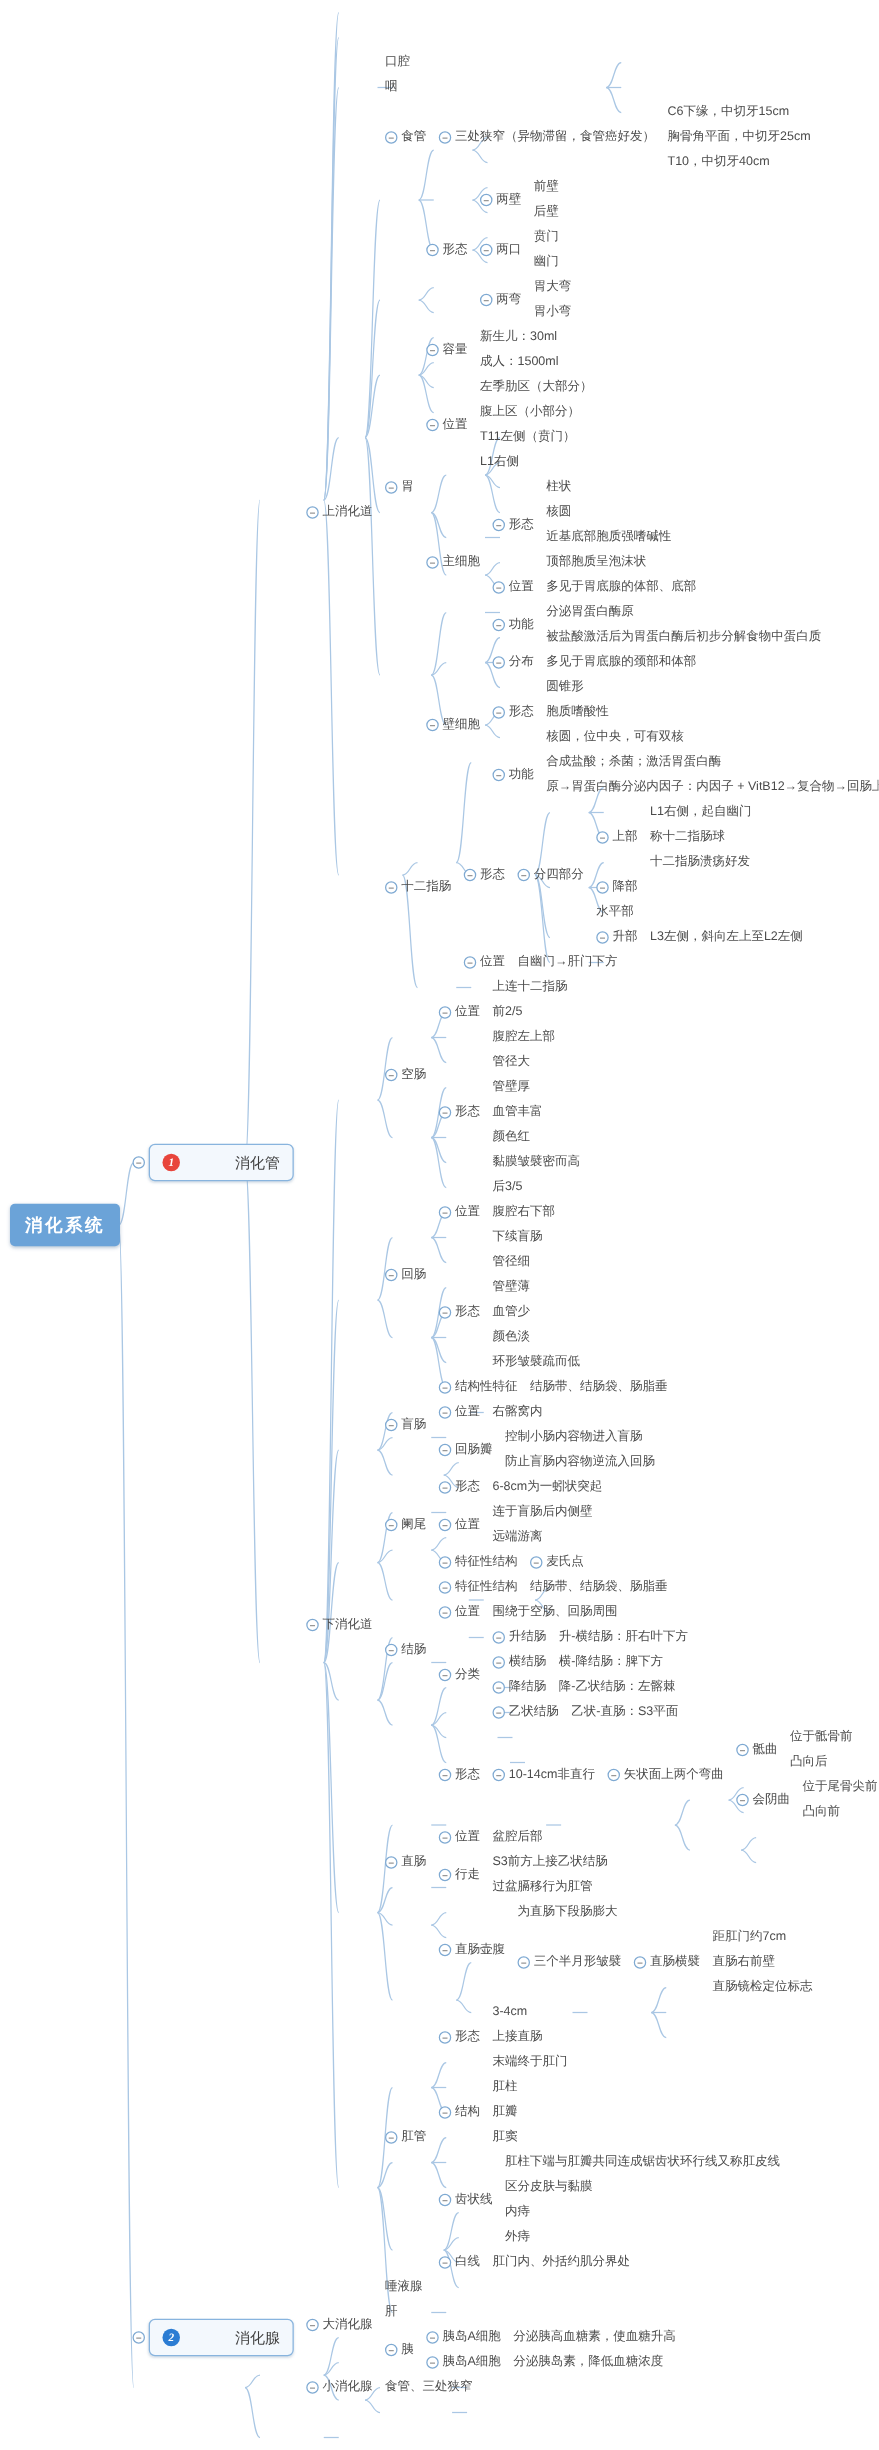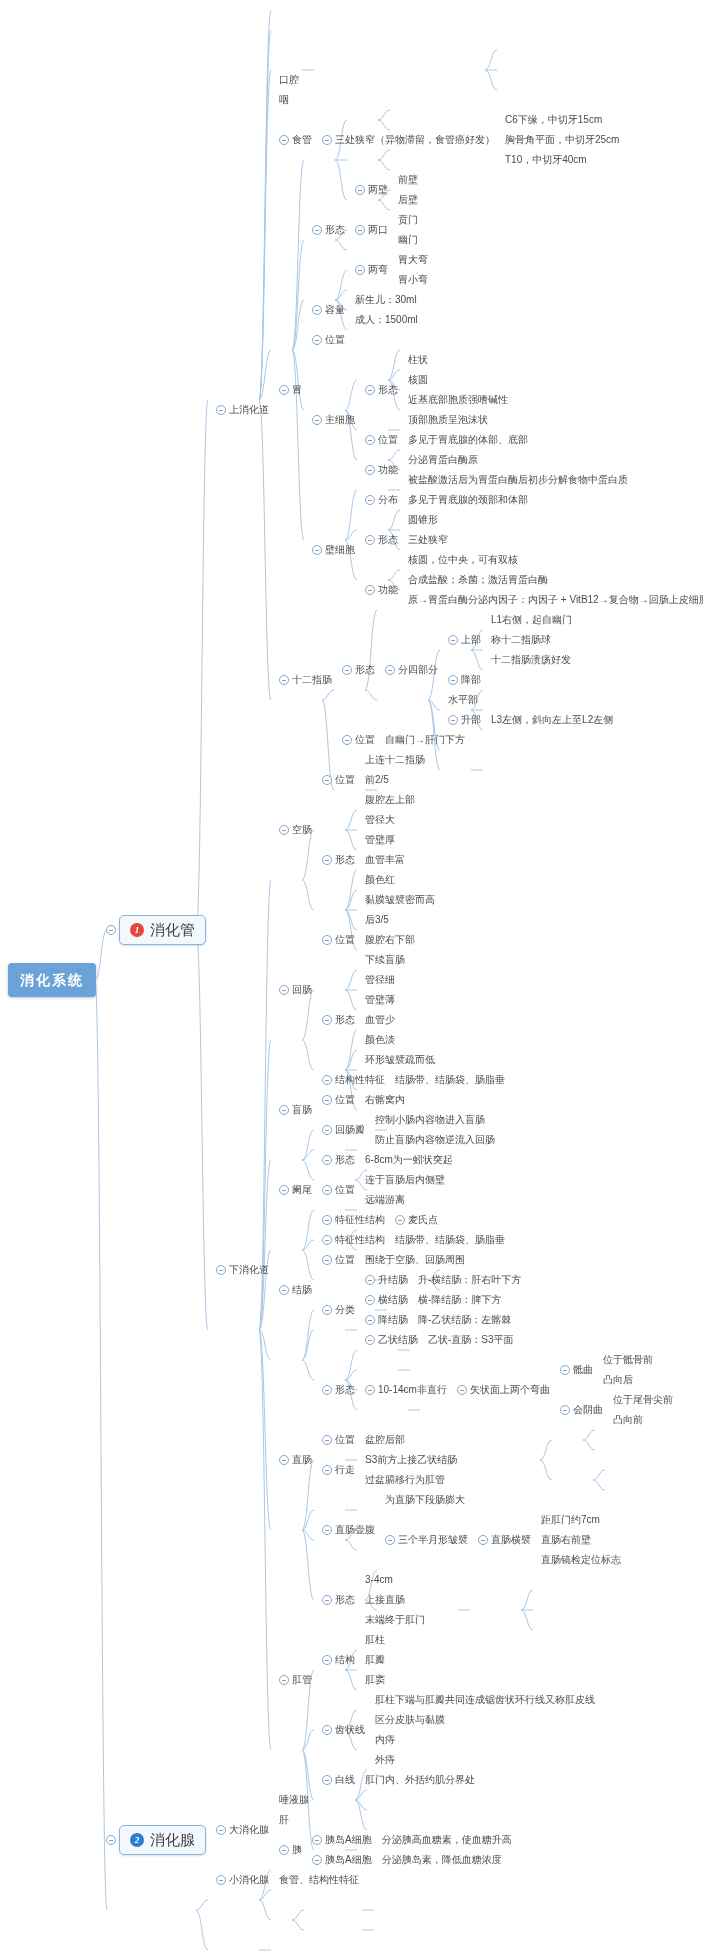--- a/index.html
+++ b/index.html
@@ -15,21 +15,21 @@
   .collapse::after{content:"";position:absolute;left:2px;right:2px;top:3.5px;height:1px;background:#989898;}
   .plain .label{font-size:10px;line-height:14px;color:#4b4b4b;}
   .root .label{display:block;background:#6ba3d8;color:#ffffff;font-weight:bold;font-size:14px;
                line-height:18px;padding:8px 12px;border-radius:4px;letter-spacing:2px;
                box-shadow:0 1px 3px rgba(60,100,140,.35);text-align:center;}
   .boxcard{display:flex;align-items:center;background:#f3f8fd;border:1px solid #88b4de;
            border-radius:5px;padding:6px 10px;box-shadow:0 1px 2px rgba(120,150,180,.3);}
   .badge{flex:none;width:14px;height:14px;border-radius:50%;color:#fff;font-size:9px;font-weight:bold;
          font-style:italic;display:flex;align-items:center;justify-content:center;margin-right:6px;
          font-family:"Liberation Serif",serif;}
-  .boxcard .label{font-size:15px;line-height:16px;color:#3e3e3e;}
+  .boxcard .label{font-size:12px;line-height:16px;color:#3e3e3e;margin-left:38px;}
 </style>
 </head>
 <body>
 
 <div id="map">
   <svg id="links" width="703" height="1960" viewBox="0 0 703 1960">
       <path d="M95,980 C101,980 101,930 107,930" fill="none" stroke="#aac7e4" stroke-width="1"></path>
       <path d="M95,980 C101,980 101,1910 107,1910" fill="none" stroke="#aac7e4" stroke-width="1"></path>
       <path d="M196,930 C202,930 202,400 208,400" fill="none" stroke="#aac7e4" stroke-width="1"></path>
       <path d="M196,930 C202,930 202,1330 208,1330" fill="none" stroke="#aac7e4" stroke-width="1"></path>
@@ -345,20 +345,42 @@
                             <span class="label">成人：1500ml</span>
                           </div>
                         </div>
                       </div>
                     </div>
                     <div class="node">
                       <div class="item plain">
                         <span class="collapse"></span>
                         <span class="label">位置</span>
                       </div>
+                      <div class="children">
+                        <div class="node">
+                          <div class="item plain">
+                            <span class="label">左季肋区（大部分）</span>
+                          </div>
+                        </div>
+                        <div class="node">
+                          <div class="item plain">
+                            <span class="label">腹上区（小部分）</span>
+                          </div>
+                        </div>
+                        <div class="node">
+                          <div class="item plain">
+                            <span class="label">T11左侧（贲门）</span>
+                          </div>
+                        </div>
+                        <div class="node">
+                          <div class="item plain">
+                            <span class="label">L1右侧</span>
+                          </div>
+                        </div>
+                      </div>
                     </div>
                     <div class="node">
                       <div class="item plain">
                         <span class="collapse"></span>
                         <span class="label">主细胞</span>
                       </div>
                       <div class="children">
                         <div class="node">
                           <div class="item plain">
                             <span class="collapse"></span>
@@ -445,21 +467,21 @@
                             <span class="label">形态</span>
                           </div>
                           <div class="children">
                             <div class="node">
                               <div class="item plain">
                                 <span class="label">圆锥形</span>
                               </div>
                             </div>
                             <div class="node">
                               <div class="item plain">
-                                <span class="label">三处狭窄</span>
+                                <span class="label">胞质嗜酸性</span>
                               </div>
                             </div>
                             <div class="node">
                               <div class="item plain">
                                 <span class="label">核圆，位中央，可有双核</span>
                               </div>
                             </div>
                           </div>
                         </div>
                         <div class="node">
@@ -1207,21 +1229,21 @@
               </div>
             </div>
             <div class="node">
               <div class="item plain">
                 <span class="collapse"></span>
                 <span class="label">小消化腺</span>
               </div>
               <div class="children">
                 <div class="node">
                   <div class="item plain">
-                    <span class="label">食管、结构性特征</span>
+                    <span class="label">食管、三处狭窄</span>
                   </div>
                 </div>
               </div>
             </div>
           </div>
         </div>
       </div>
     </div>
   </div>
 

